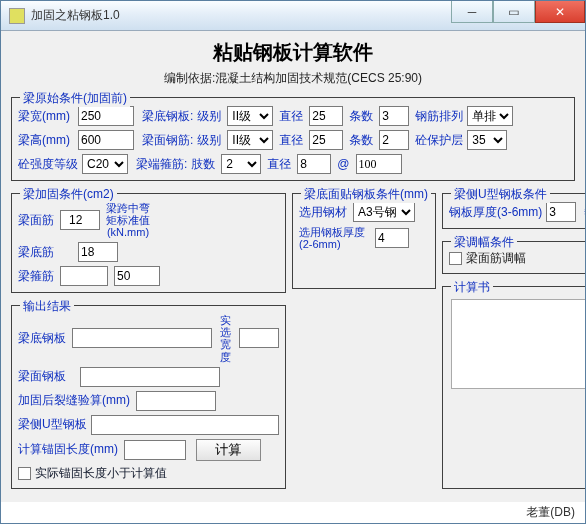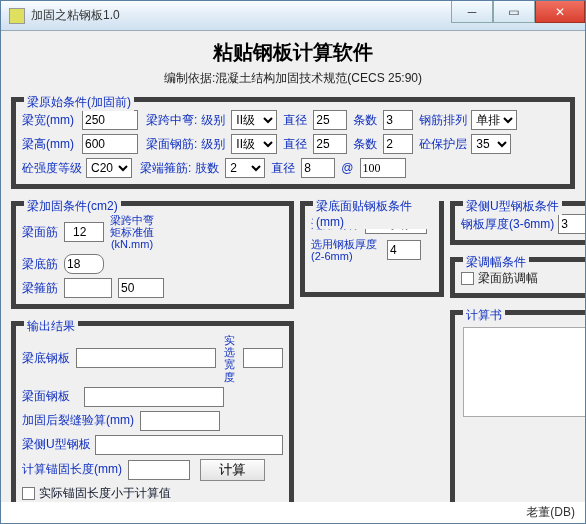--- a/index.html
+++ b/index.html
@@ -8,21 +8,21 @@
 .titlebar { height: 30px; background: linear-gradient(#fafdff,#e4eef8 45%,#cfe0f0); display: flex; align-items: center; padding: 0 0 0 8px; border-bottom: 1px solid #9ab; }
 .titlebar .app-icon { width: 16px; height: 16px; background: #e0e060; border: 1px solid #999; margin-right: 6px; }
 .titlebar .title { flex: 1; color: #333; font-size: 12px; }
 .winbtns { display: flex; height: 100%; }
 .winbtn { width: 42px; height: 22px; margin-top: 0; border: 1px solid #8aa; border-top: none; background: linear-gradient(#f5fbff,#d5e5f2); display: flex; align-items: center; justify-content: center; color: #333; cursor: pointer; }
 .winbtn.close { width: 50px; background: linear-gradient(#f07060,#d94030); color: #fff; border-color: #a03020; }
 .client { flex: 1; padding: 6px 10px 6px 10px; background: #f0f0f0; overflow: hidden; }
 .app-title { text-align: center; font-size: 20px; font-weight: bold; padding: 2px 0 4px; }
 .app-sub { text-align: center; font-size: 12px; color: #222; padding-bottom: 4px; }
 
-.groupbox { border: 5px solid #404040; margin-top: 6px; padding: 8px 6px 6px 6px; position: relative; }
+.groupbox { border: 1px solid #404040; margin-top: 6px; padding: 8px 6px 6px 6px; position: relative; }
 .groupbox > .legend { position: absolute; top: -8px; left: 8px; background: #f0f0f0; padding: 0 3px; color: #1030c0; }
 
 .row { display: flex; align-items: center; margin-bottom: 4px; flex-wrap: nowrap; }
 .row:last-child { margin-bottom: 0; }
 .lbl { color: #1030c0; white-space: nowrap; }
 input.txt { border: 1px solid #7a7a7a; height: 20px; padding: 0 2px; font-size: 12px; background: #fff; }
 select.sel { border: 1px solid #7a7a7a; height: 20px; font-size: 12px; background: #fff; }
 .w30{width:30px}.w34{width:34px}.w40{width:40px}.w46{width:46px}.w56{width:56px}.w62{width:62px}.w80{width:80px}.w140{width:140px}
 
 .cols { display: flex; gap: 6px; margin-top: 6px; }
@@ -52,21 +52,21 @@
   <div class="client">
     <div class="app-title">粘贴钢板计算软件</div>
     <div class="app-sub">编制依据:混凝土结构加固技术规范(CECS 25:90)</div>
 
     <div class="groupbox">
       <span class="legend">梁原始条件(加固前)</span>
 
       <div class="row">
         <span class="lbl">梁宽(mm)</span>
         <input class="txt w56" style="margin: 0px 8px;" value="250">
-        <span class="lbl">梁跨中弯:</span>
+        <span class="lbl">梁底钢板:</span>
         <span class="lbl" style="margin-left:4px">级别</span>
         <select class="sel w46" style="margin:0 6px"><option>II级</option></select>
         <span class="lbl">直径</span>
         <input class="txt w34" style="margin: 0px 6px;" value="25">
         <span class="lbl">条数</span>
         <input class="txt w30" style="margin: 0px 6px;" value="3">
         <span class="lbl">钢筋排列</span>
         <select class="sel w46" style="margin-left:4px"><option>单排</option></select>
       </div>
 
@@ -105,21 +105,21 @@
             <span class="lbl">梁面筋</span>
             <input class="txt w40" style="margin: 0px 6px; padding-left: 8px;" value="12">
             <div class="lbl2line">
               <div>梁跨中弯</div>
                 <div>矩标准值</div>
                 <div>(kN.mm)</div>
             </div>
           </div>
           <div class="row">
             <span class="lbl">梁底筋</span>
-            <input class="txt w40" style="margin: 0px 6px; border-radius: 8px;" value="18">
+            <input class="txt w40" style="margin: 0px 24px;" value="18">
           </div>
           <div class="row">
             <span class="lbl">梁箍筋</span>
             <input class="txt w40" style="margin: 0px 6px; padding-left: 44px;" value="1.2">
             <input class="txt w46" value="50" style="">
           </div>
         </div>
 
         <div class="groupbox" style="flex:1">
           <span class="legend">输出结果</span>

